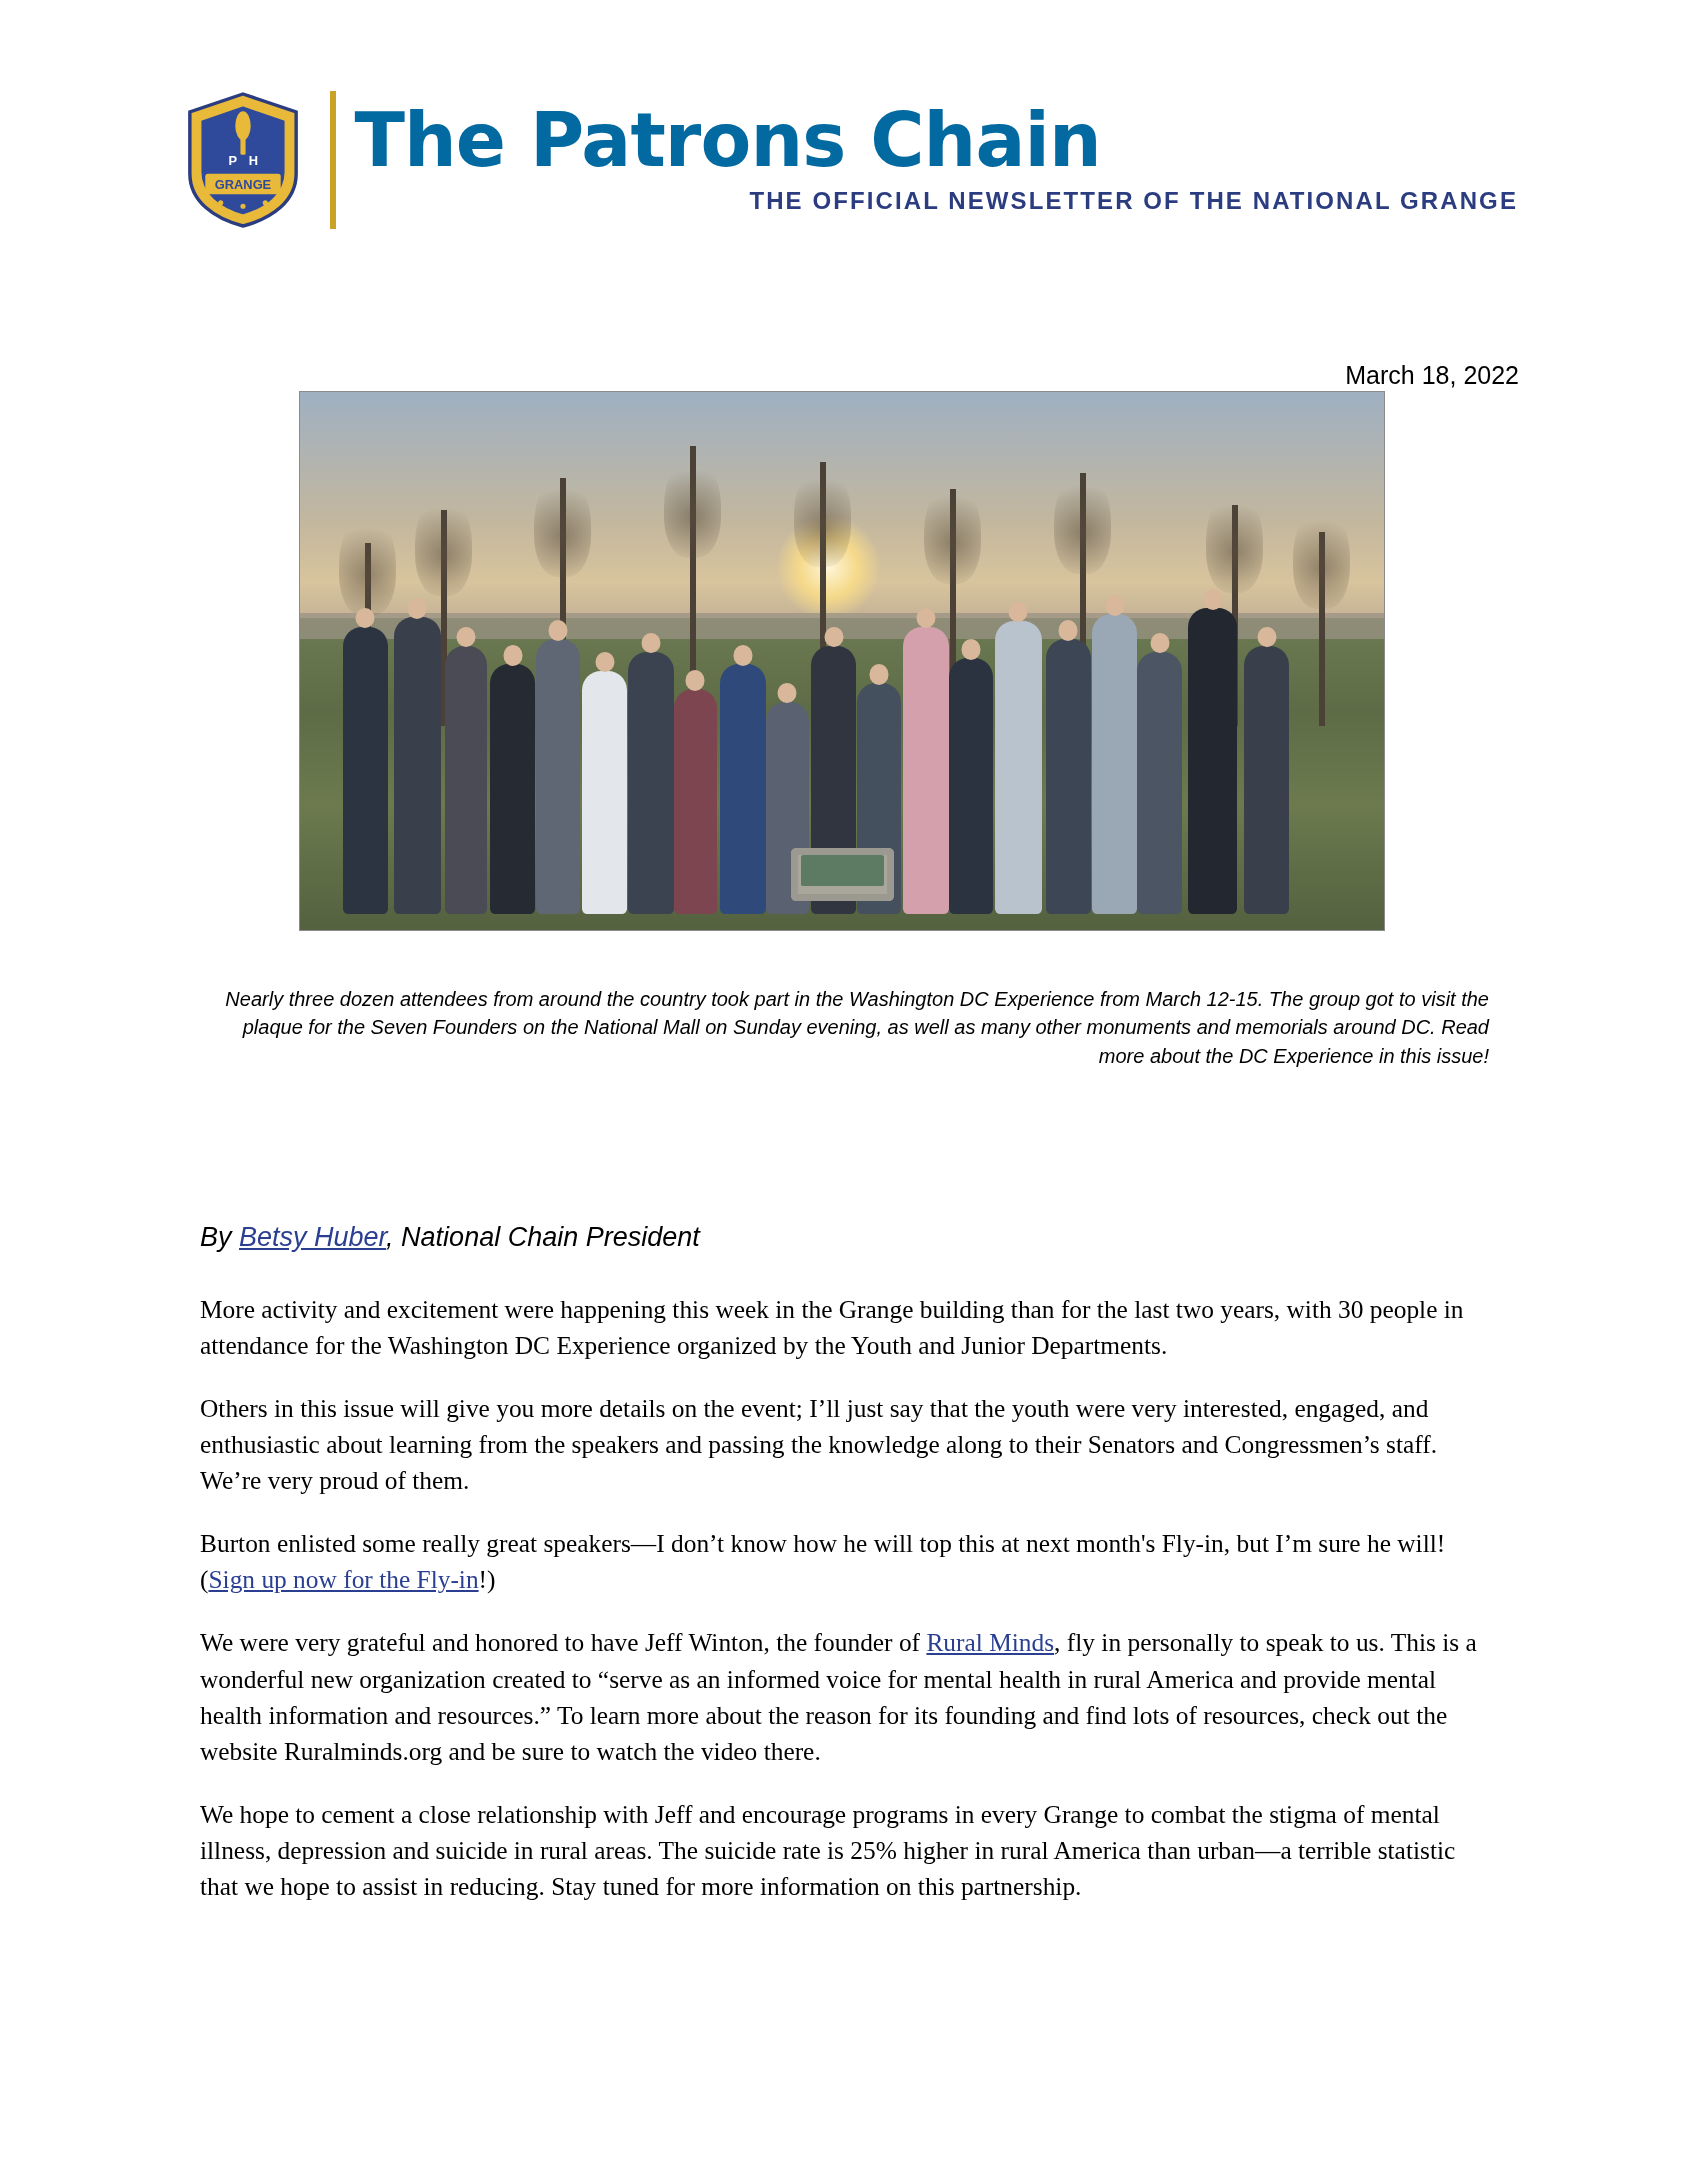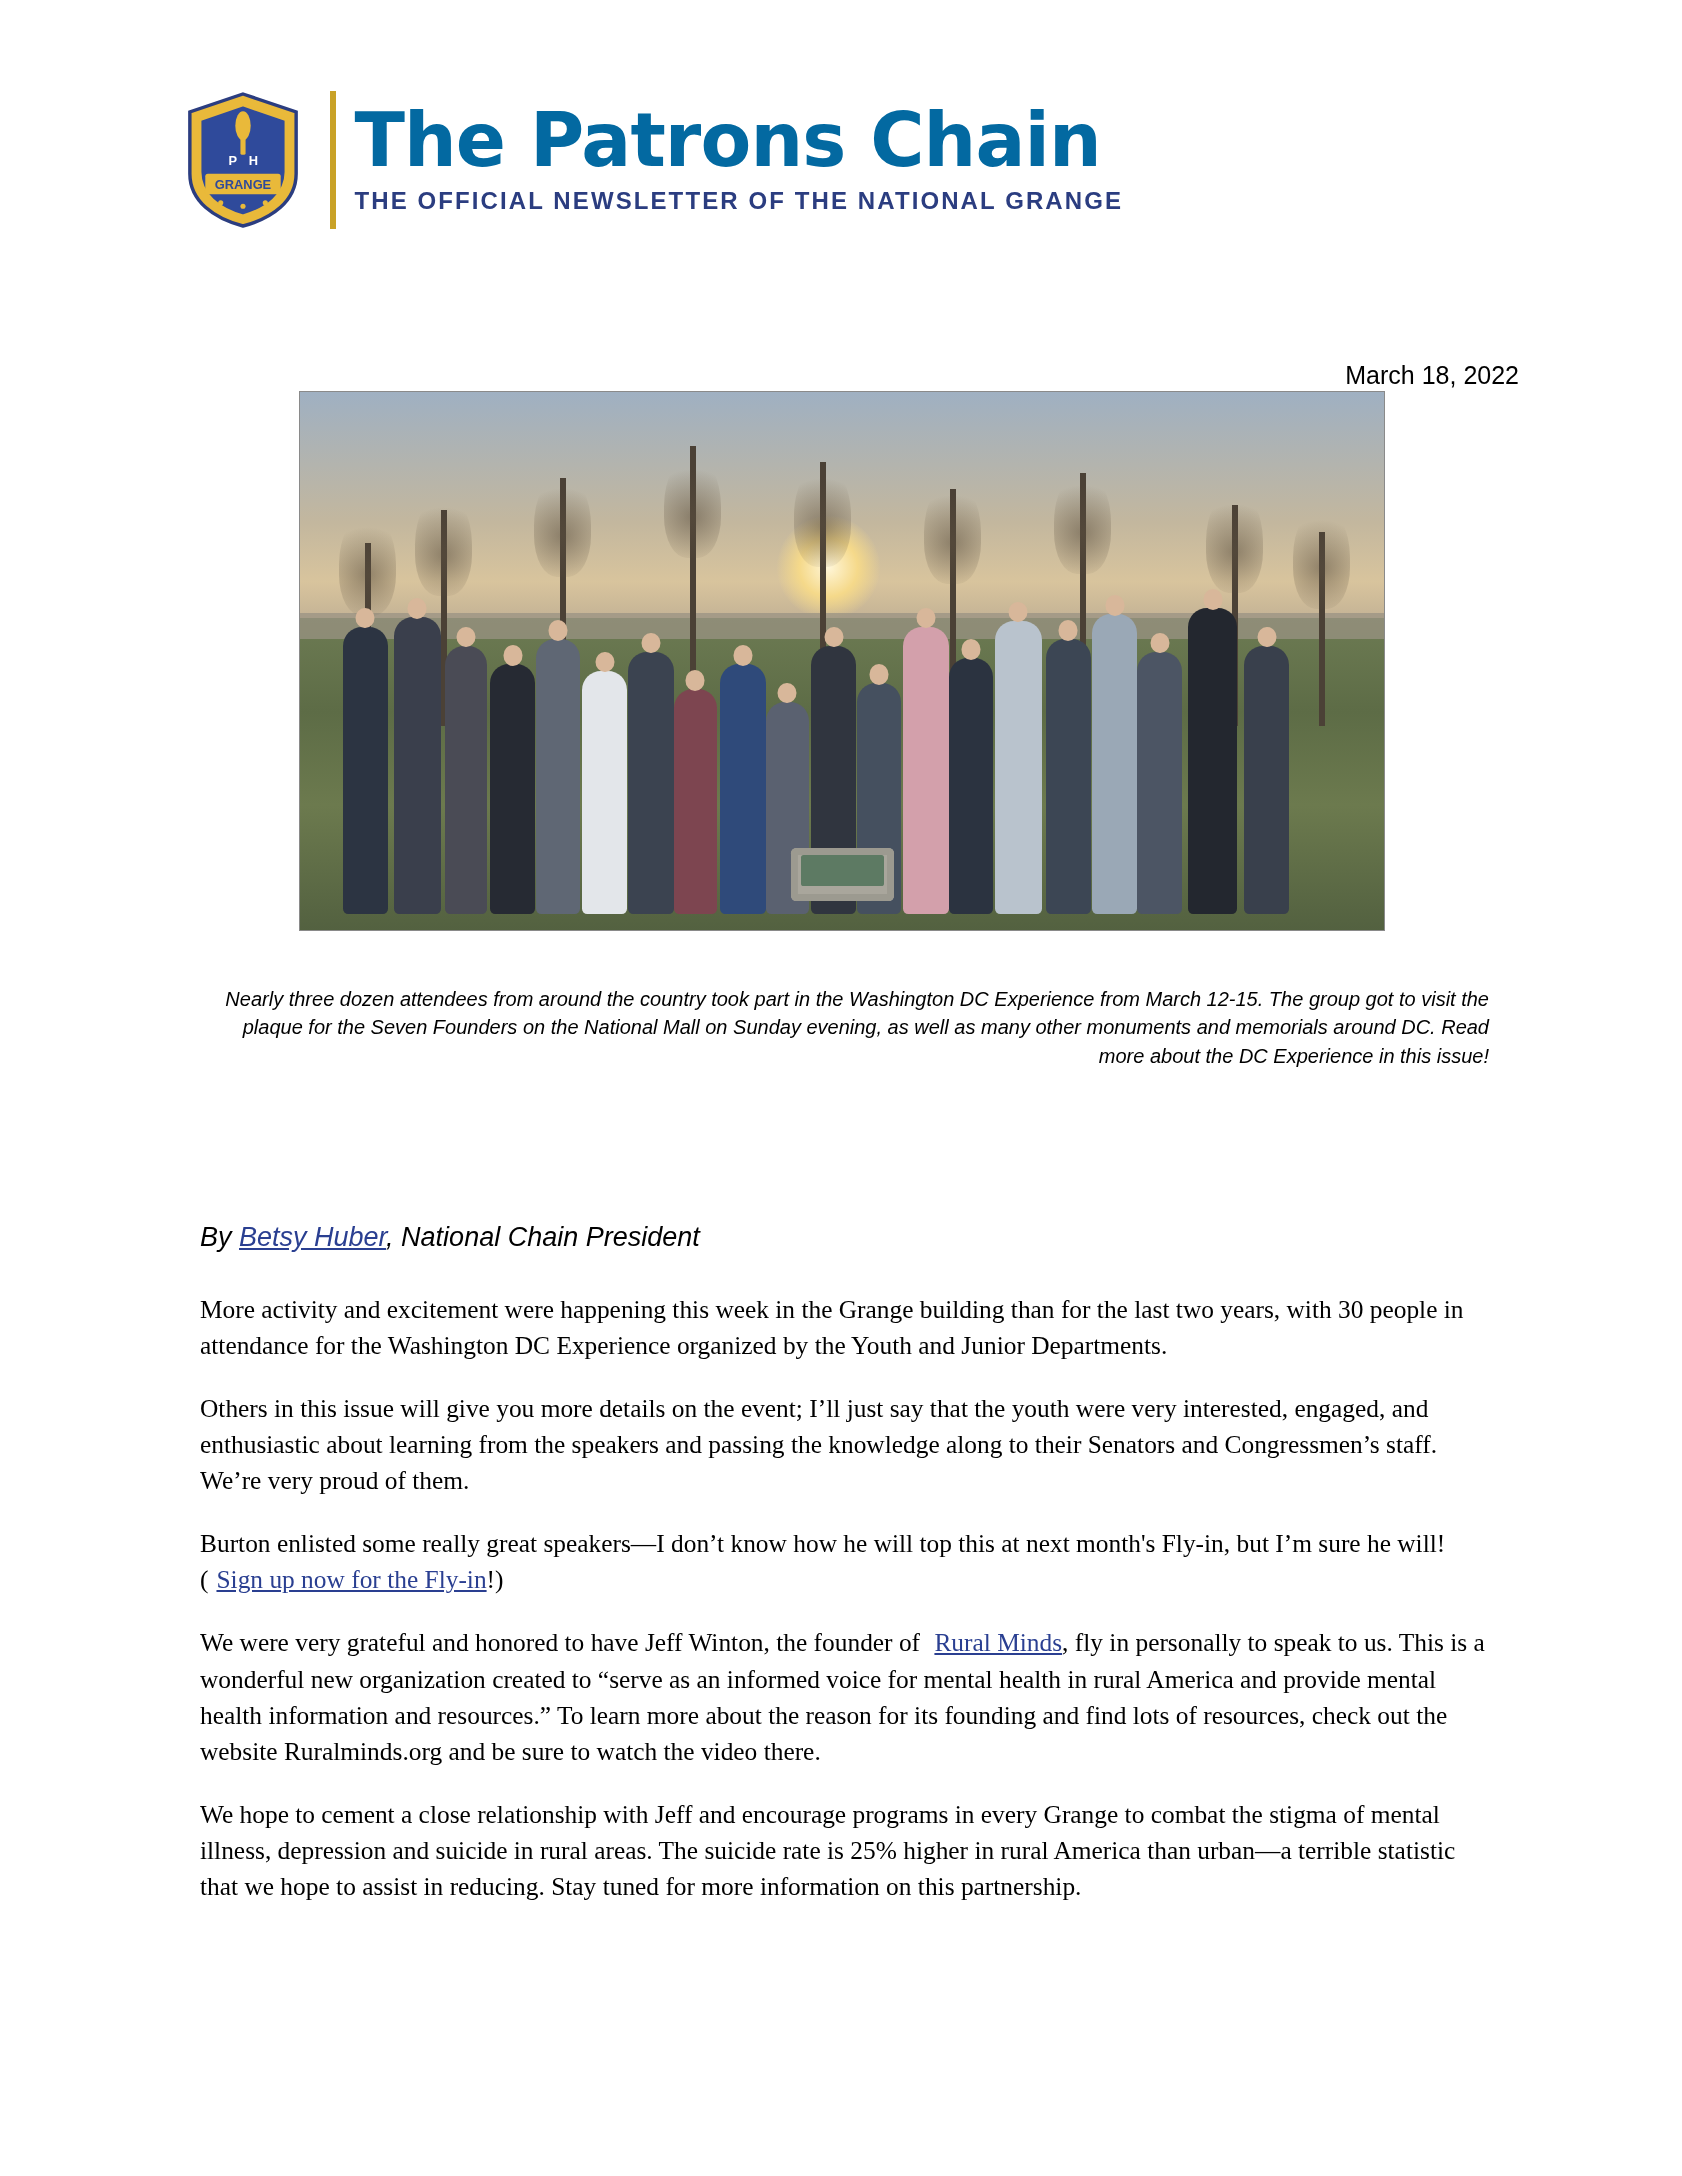--- a/index.html
+++ b/index.html
@@ -63,20 +63,21 @@
     white-space: nowrap;
   }
   .masthead-sub {
     margin-top: 10.3px;
     font-family: "Liberation Sans", sans-serif;
     font-weight: bold;
     font-size: 24px;
     letter-spacing: 2.1px;
     color: #2b3d80;
     white-space: nowrap;
+    text-align: right;
   }
 
   
   .issue-date {
     position: absolute;
     right: 163px;
     top: 317px;
     font-size: 25px;
     color: #000;
     text-align: right;
@@ -216,21 +217,20 @@
     font-size: 25.4px;
     line-height: 1.42;
   }
   .body-copy p {
     margin: 0 0 27px 0;
     font-family: Liberation Serif, serif;
   }
   .body-copy a {
     color: #2a3f91;
     text-decoration: underline;
-    margin-left: 8px;
   }
 </style>
 </head>
 <body>
 
 <div class="page">
 
   <div class="masthead">
     <div class="logo-wrap">
       <svg class="grange-shield" viewBox="0 0 140 160">

